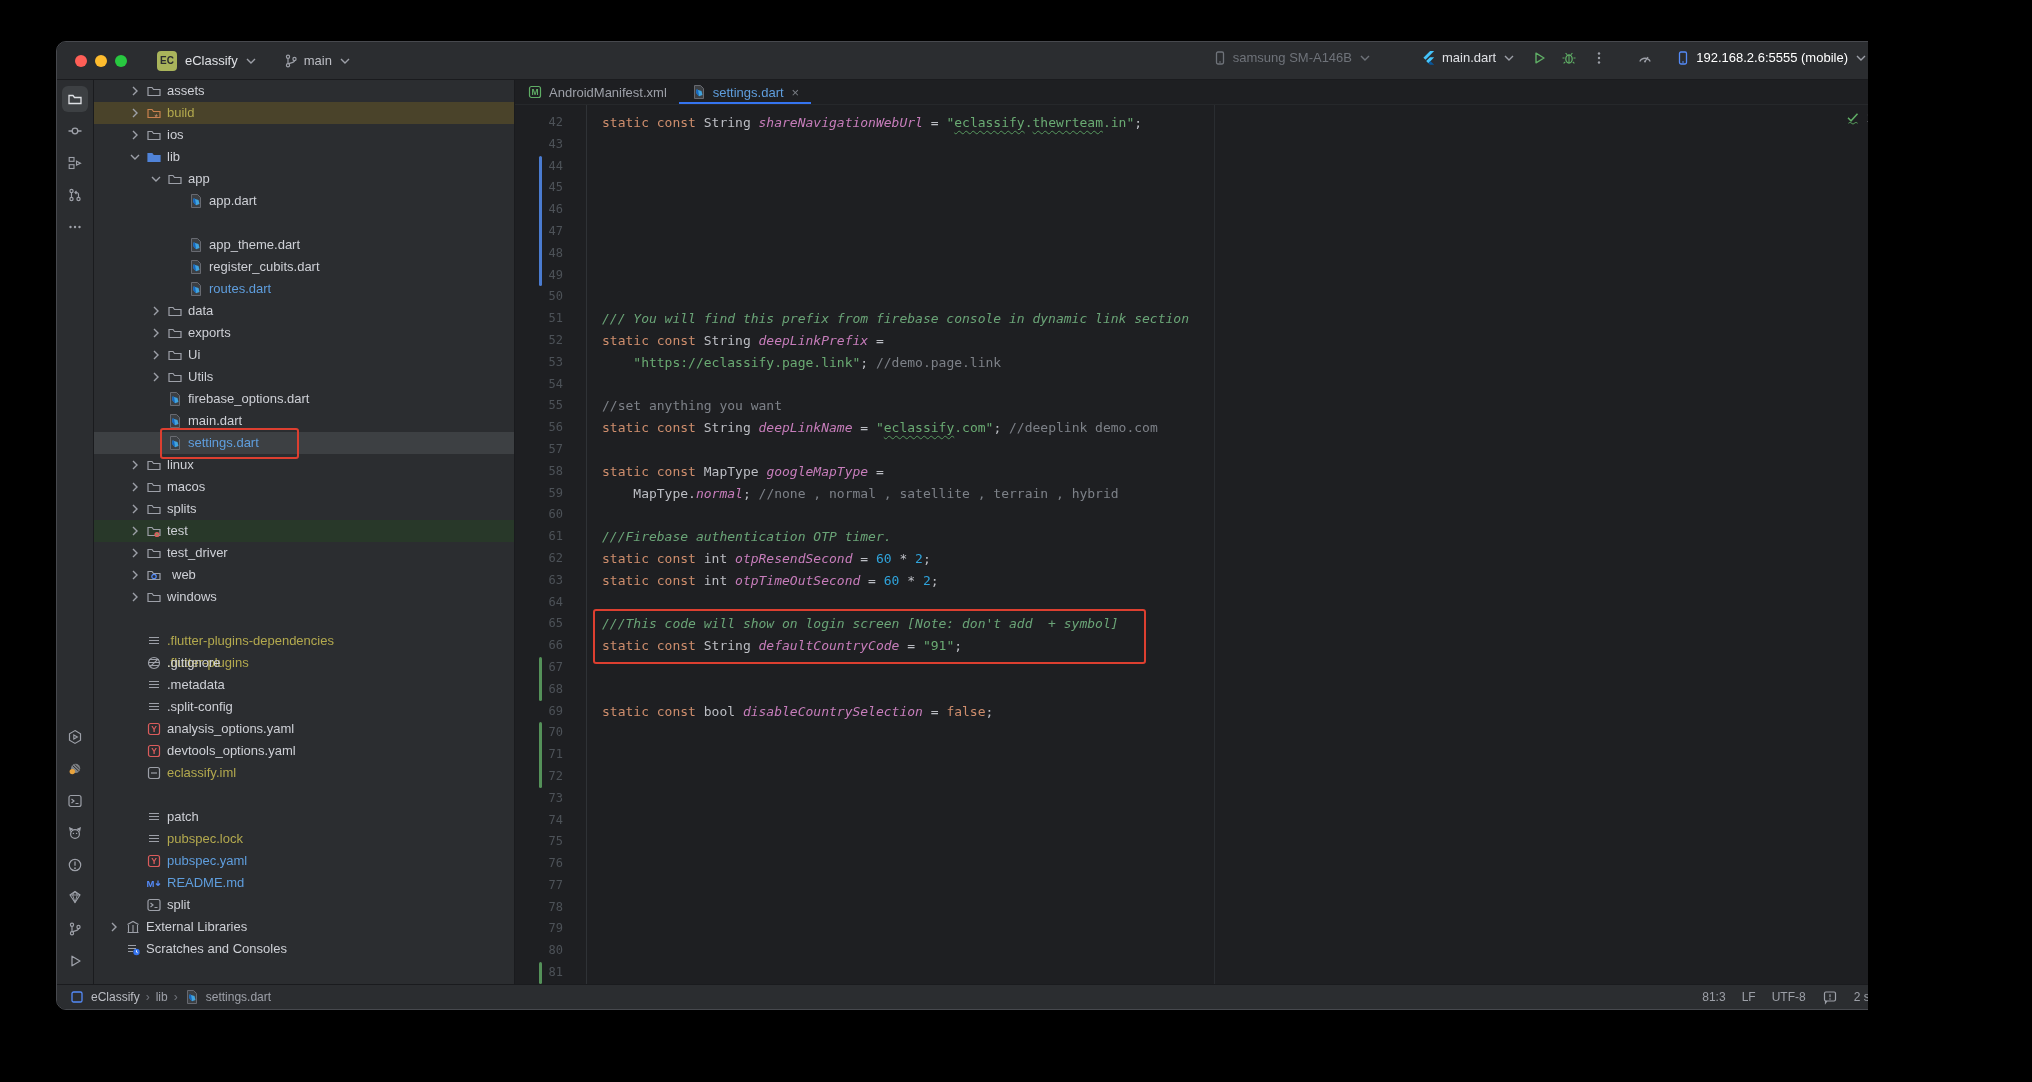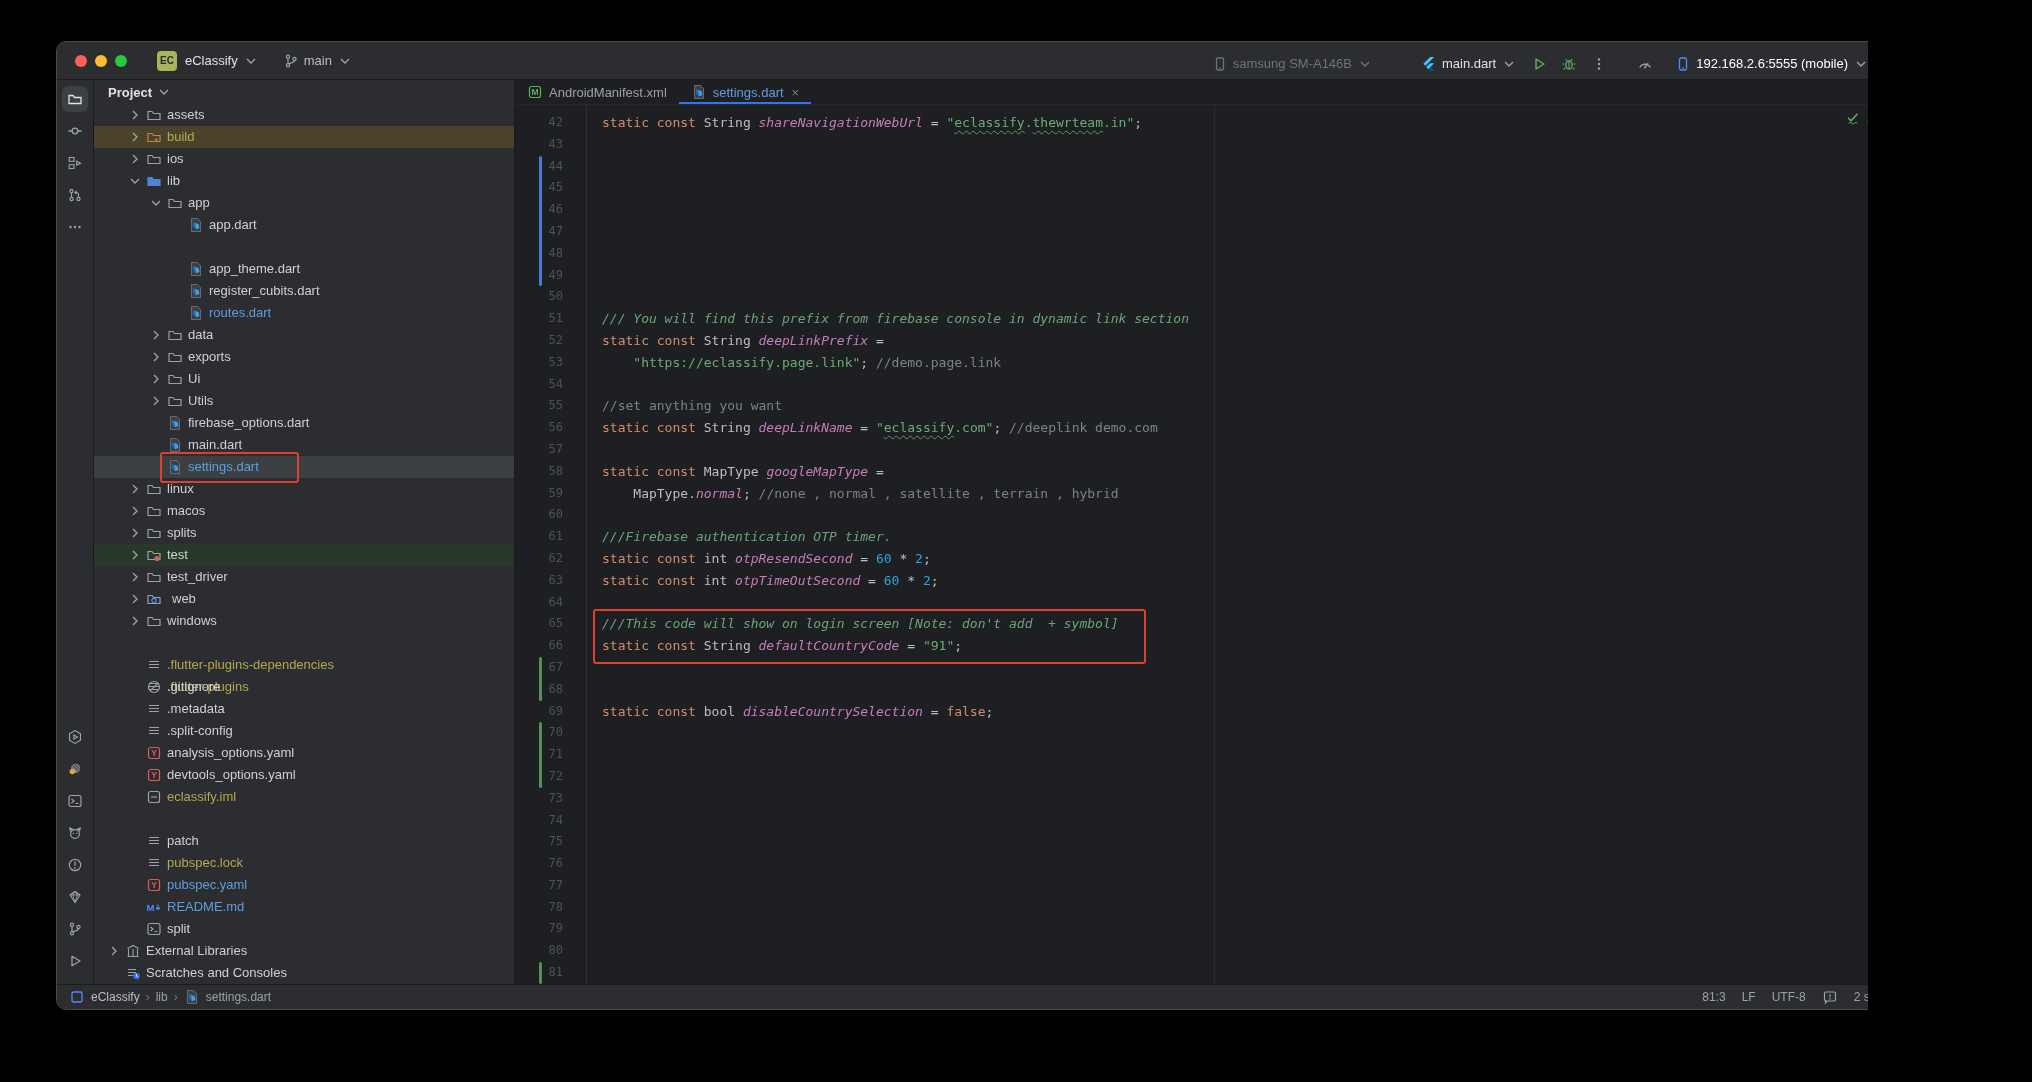--- a/index.html
+++ b/index.html
@@ -7,21 +7,21 @@
   .window{position:absolute;left:56px;top:41px;width:1921px;height:969px;background:#1e1f22;border-radius:10px;border:1px solid #47494e;box-sizing:border-box;overflow:hidden;display:flex;flex-direction:column;}
   
   .titlebar{height:37px;flex:0 0 37px;background:#2b2d30;border-bottom:1px solid #1a1b1e;display:flex;align-items:center;color:#bcbec4;font-size:13px;}
   .traffic{display:flex;gap:8px;margin-left:18px;}
   .tl{width:12px;height:12px;border-radius:50%;}
   .tl.r{background:#ff5f57}.tl.y{background:#febc2e}.tl.g{background:#28c840}
   .chip{width:20px;height:20px;border-radius:4px;background:#a9b45b;color:#2b2d30;font-weight:bold;font-size:10px;display:flex;align-items:center;justify-content:center;margin-left:30px;}
   .tb-item{display:flex;align-items:center;gap:5px;margin-left:8px;cursor:default;}
   .tb-sep{margin-left:24px;}
   .dimtxt{color:#6f737a;}
-  .tb-right{margin-left:auto;display:flex;align-items:flex-end;gap:14px;padding-right:11px;}
+  .tb-right{margin-left:auto;display:flex;align-items:flex-start;gap:14px;padding-right:11px;}
   .icon16{width:16px;height:16px;display:inline-block;flex:0 0 16px;}
   .icon16 svg{width:16px;height:16px;display:block;}
   .avatar{width:22px;height:22px;border-radius:50%;background:#38a08f;position:relative;overflow:hidden;}
   .avatar:before{content:"";position:absolute;left:7px;top:4px;width:8px;height:8px;border-radius:50%;background:#eaf4f1;}
   .avatar:after{content:"";position:absolute;left:3px;top:13px;width:16px;height:10px;border-radius:50%;background:#eaf4f1;}
   .gear-wrap{position:relative;}
   .gear-dot{position:absolute;right:-2px;top:-2px;width:6px;height:6px;border-radius:50%;background:#3574f0;}
   
   .main{flex:1;display:flex;min-height:0;}
   .stripe{width:36px;flex:0 0 36px;background:#2b2d30;display:flex;flex-direction:column;align-items:center;}
@@ -316,28 +316,20 @@
           <div class="sicon" style="margin-bottom: 10px;">
             <span class="icon16">
               <svg viewBox="0 0 16 16">
                 <path d="M5 3.2v9.6L13 8z" fill="none" stroke="#9da0a8" stroke-width="1.3" stroke-linejoin="round"></path>
               </svg>
             </span>
           </div>
         </div>
 
     <div class="panel">
-      <div class="panel-header">
-        <span>Project</span>
-        <span class="icon16">
-              <svg viewBox="0 0 16 16">
-                <path d="M4 6l4 4 4-4" fill="none" stroke="#9da0a8" stroke-width="1.4"></path>
-              </svg>
-            </span>
-      </div>
       <div class="tree" id="tree">
             <div class="trow" style="top: 0px;">
               <span class="chev icon16" style="left: 33px;">
                 <svg viewBox="0 0 16 16">
                   <path d="M6 4l4 4-4 4" fill="none" stroke="#9da0a8" stroke-width="1.4"></path>
                 </svg>
               </span>
               <span class="ficon icon16" style="left: 52px;">
                 <svg viewBox="0 0 16 16">
                   <path d="M2 12.5v-8h4l1.5 2H14v6z" fill="none" stroke="#9da0a8" stroke-width="1.2"></path>

